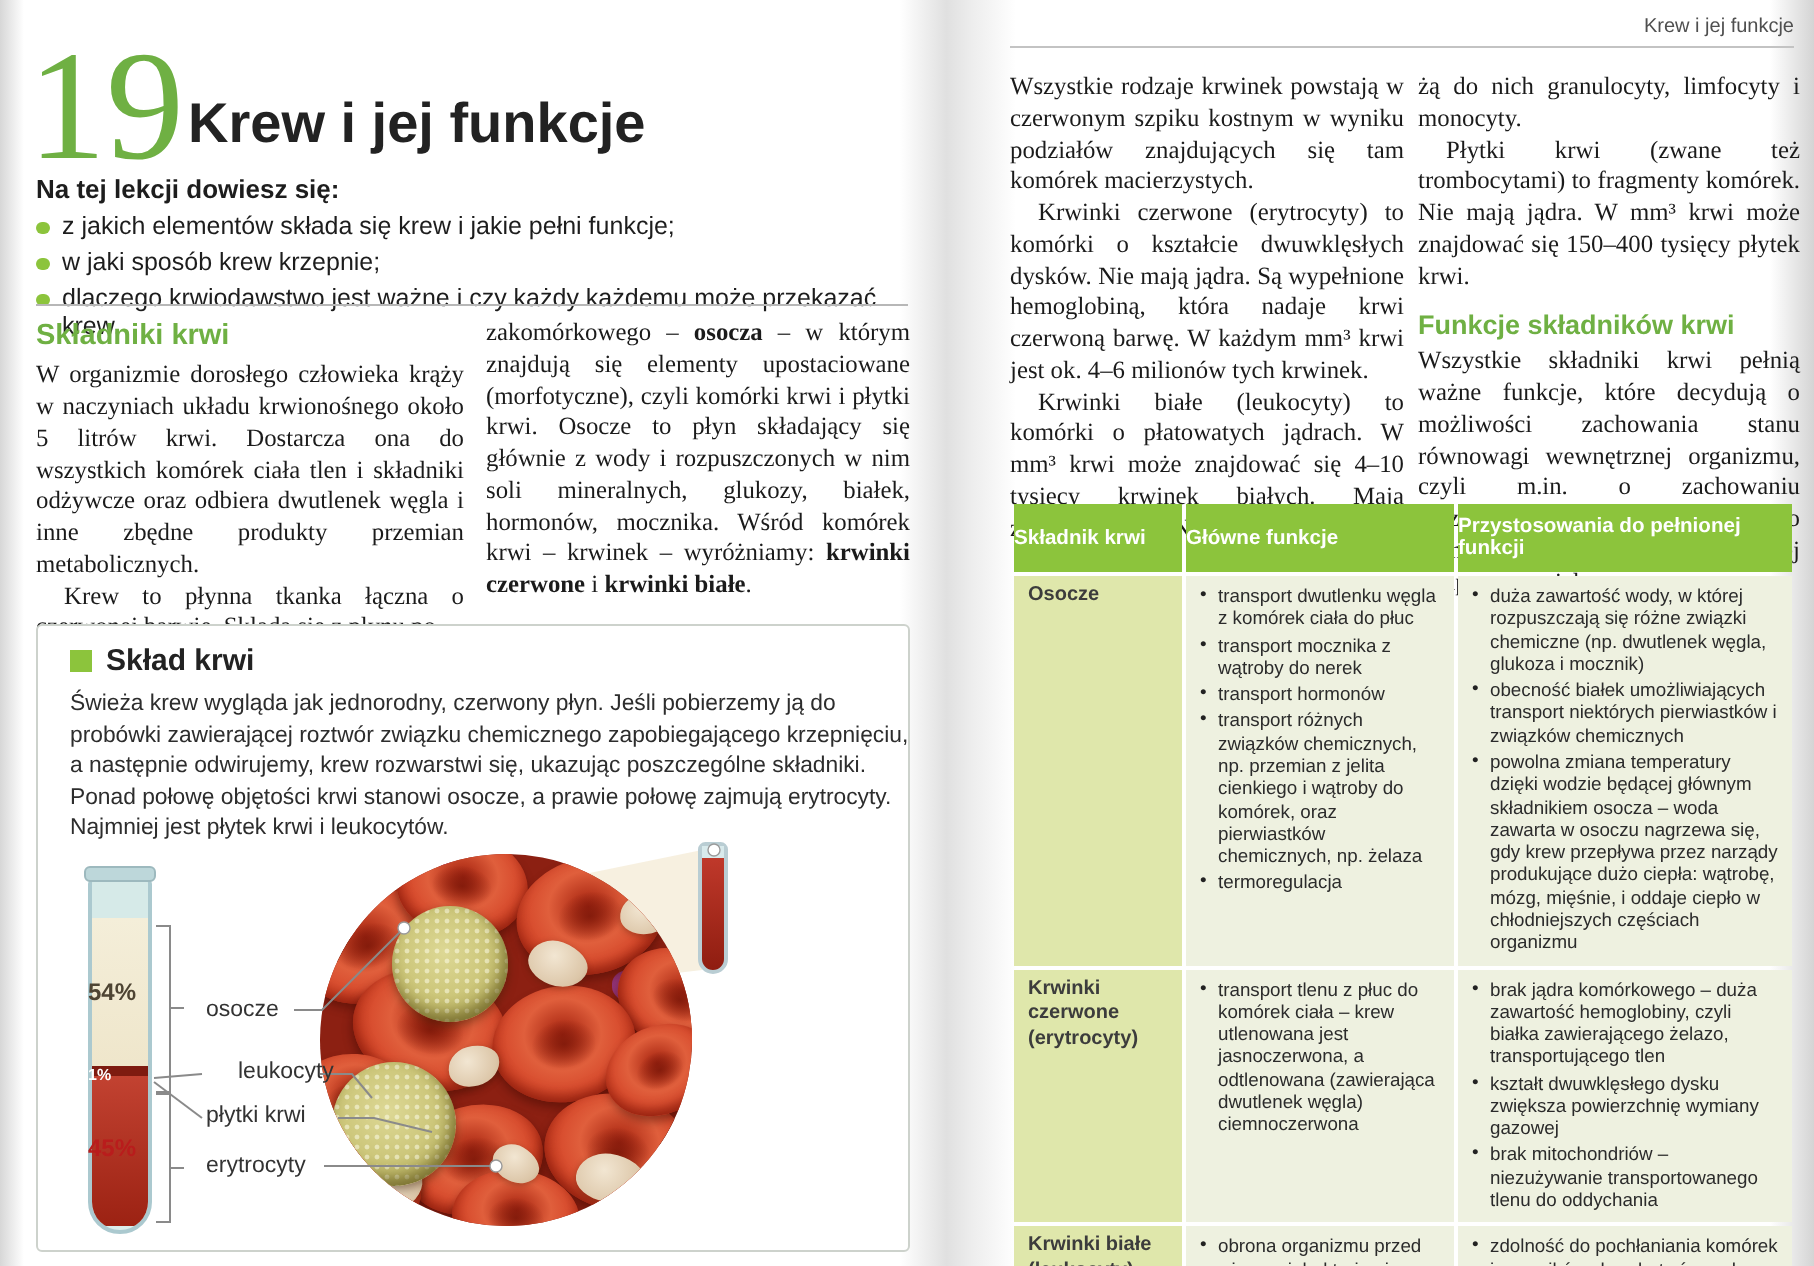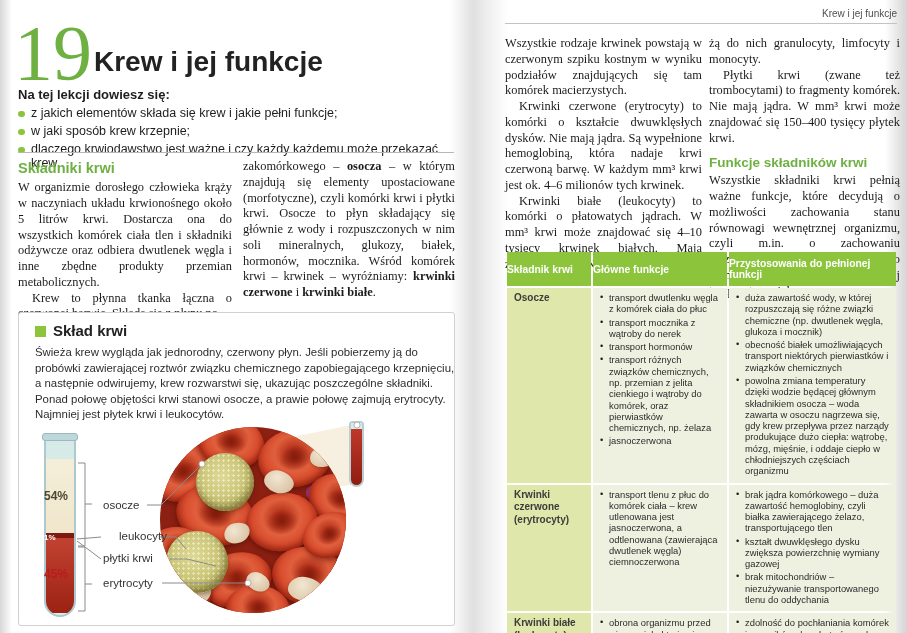--- a/index.html
+++ b/index.html
@@ -263,21 +263,21 @@
       </thead>
       <tbody>
           <tr>
             <td class="t-comp">Osocze</td>
             <td class="t-cell">
               <ul class="cell-list">
                 <li>transport dwutlenku węgla z komórek ciała do płuc</li>
                 <li>transport mocznika z wątroby do nerek</li>
                 <li>transport hormonów</li>
                 <li>transport różnych związków chemicznych, np. przemian z jelita cienkiego i wątroby do komórek, oraz pierwiastków chemicznych, np. żelaza</li>
-                <li>jasnoczerwona</li>
+                <li>termoregulacja</li>
               </ul>
             </td>
             <td class="t-cell">
               <ul class="cell-list">
                 <li>duża zawartość wody, w której rozpuszczają się różne związki chemiczne (np. dwutlenek węgla, glukoza i mocznik)</li>
                 <li>obecność białek umożliwiających transport niektórych pierwiastków i związków chemicznych</li>
                 <li>powolna zmiana temperatury dzięki wodzie będącej głównym składnikiem osocza – woda zawarta w osoczu nagrzewa się, gdy krew przepływa przez narządy produkujące dużo ciepła: wątrobę, mózg, mięśnie, i oddaje ciepło w chłodniejszych częściach organizmu</li>
               </ul>
             </td>
           </tr>

